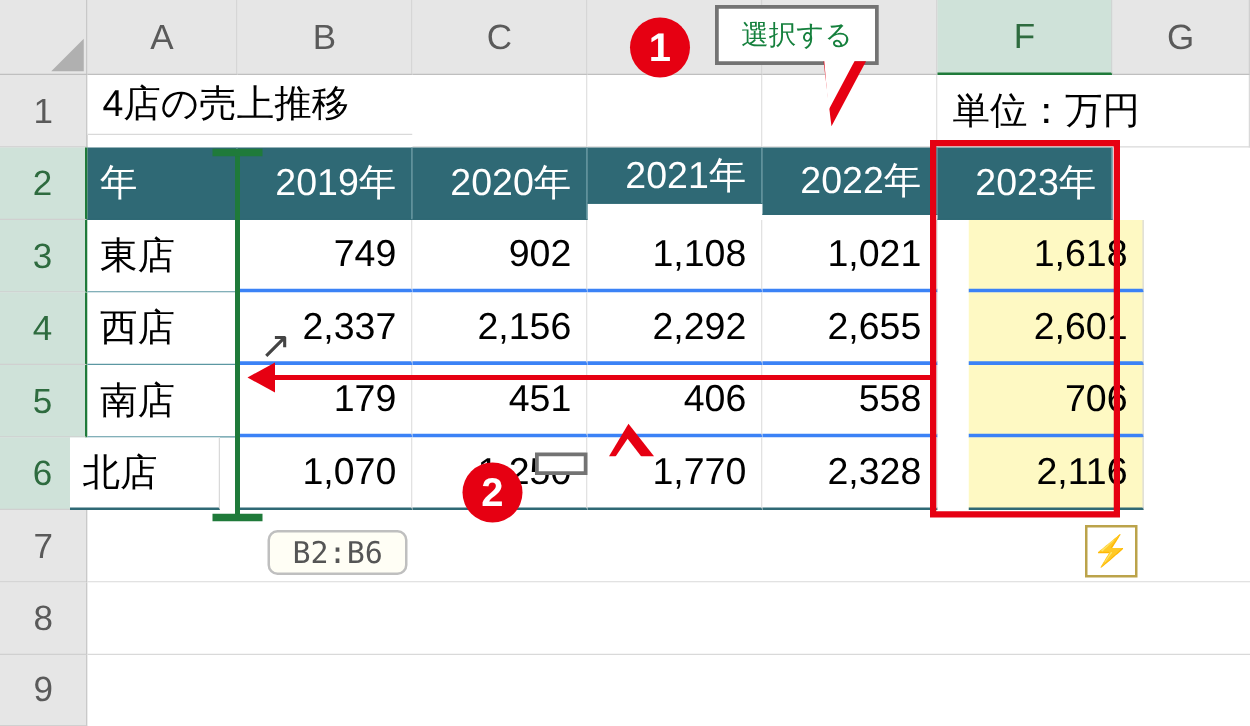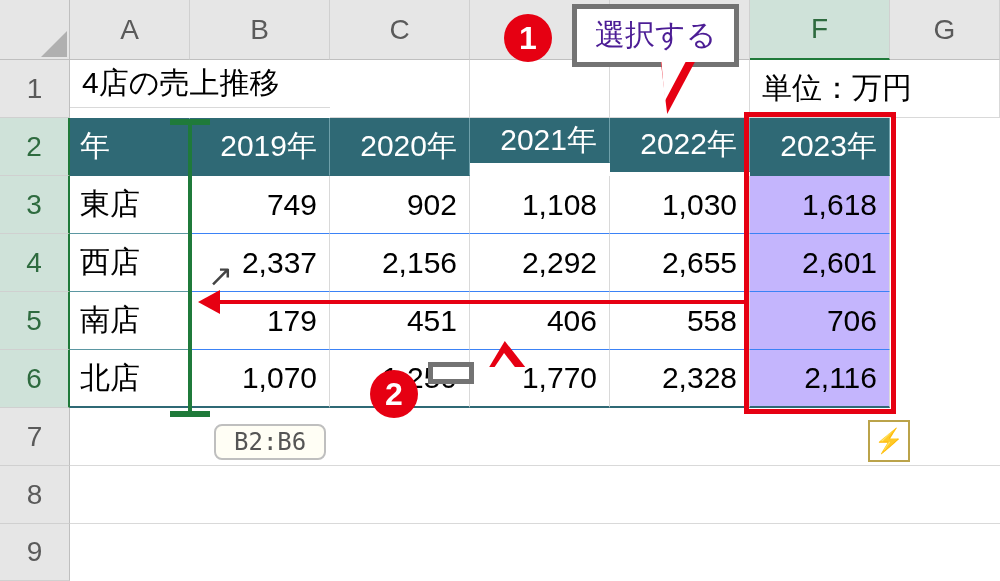--- a/index.html
+++ b/index.html
@@ -83,28 +83,29 @@
 
   
   .labcell {
     justify-content: flex-start;
     padding-left: 10px;
     border-right: 1px solid #d9d9d9;
     border-bottom: 1px solid #5b97a2;
   }
 
   .numcell {
-    border-bottom: 1px solid #3b82f6;
+    border-bottom: 3px solid #3b82f6;
   }
 
   .row6 .numcell, .row6 .labcell { border-bottom: 2px solid #2f6975; }
 
   
   .selcell {
-    background: #c4b5fd;
+    background: #fef9c3;
+    margin-left: 25px;
   }
 
   
   .colhdr.active {
     background: #cfe2d9;
     color: #2e6b3f;
     border-bottom: 2px solid #1f7a3a;
   }
   .rowhdr.active {
     background: #cfe2d9;
@@ -116,24 +117,24 @@
   .red-sel {
     position: absolute;
     border: 5px solid #e60012;
     pointer-events: none;
   }
 
   
   .callout {
     position: absolute;
     background: #fff;
-    border: 5px solid #737373;
+    border: 3px solid #737373;
     padding: 6px 18px;
-    font-size: 30px;
-    color: #4c1d95;
+    font-size: 22px;
+    color: #15803d;
     white-space: nowrap;
     pointer-events: none;
   }
   .callout .tail {
     position: absolute;
     width: 0; height: 0;
     border-style: solid;
   }
   
   .tail-dr-out {
@@ -280,39 +281,39 @@
   <div class="cell dhdr" style="left:190px;top:118px;width:140px;height:58px">2019年</div>
   <div class="cell dhdr" style="left:330px;top:118px;width:140px;height:58px">2020年</div>
   <div class="cell dhdr" style="left:470px;top:118px;width:140px;height:45px">2021年</div>
   <div class="cell dhdr" style="left:610px;top:118px;width:140px;height:54px">2022年</div>
   <div class="cell dhdr" style="left:750px;top:118px;width:140px;height:58px">2023年</div>
 
   <div class="cell labcell" style="left:70px;top:176px;width:120px;height:58px">東店</div>
   <div class="cell numcell" style="left:190px;top:176px;width:140px;height:58px">749</div>
   <div class="cell numcell" style="left:330px;top:176px;width:140px;height:58px">902</div>
   <div class="cell numcell" style="left:470px;top:176px;width:140px;height:58px">1,108</div>
-  <div class="cell numcell" style="left:610px;top:176px;width:140px;height:58px">1,030</div>
+  <div class="cell numcell" style="left:610px;top:176px;width:140px;height:58px">1,021</div>
   <div class="cell numcell selcell" style="left:750px;top:176px;width:140px;height:58px">1,618</div>
 
   <div class="cell labcell" style="left:70px;top:234px;width:120px;height:58px">西店</div>
   <div class="cell numcell" style="left:190px;top:234px;width:140px;height:58px">2,337</div>
   <div class="cell numcell" style="left:330px;top:234px;width:140px;height:58px">2,156</div>
   <div class="cell numcell" style="left:470px;top:234px;width:140px;height:58px">2,292</div>
   <div class="cell numcell" style="left:610px;top:234px;width:140px;height:58px">2,655</div>
   <div class="cell numcell selcell" style="left:750px;top:234px;width:140px;height:58px">2,601</div>
 
   <div class="cell labcell" style="left:70px;top:292px;width:120px;height:58px">南店</div>
   <div class="cell numcell" style="left:190px;top:292px;width:140px;height:58px">179</div>
   <div class="cell numcell" style="left:330px;top:292px;width:140px;height:58px">451</div>
   <div class="cell numcell" style="left:470px;top:292px;width:140px;height:58px">406</div>
   <div class="cell numcell" style="left:610px;top:292px;width:140px;height:58px">558</div>
   <div class="cell numcell selcell" style="left:750px;top:292px;width:140px;height:58px">706</div>
 
   <div class="row6">
-    <div class="cell labcell" style="left:70px;top:350px;width:120px;height:58px">北店</div>
+    <div class="cell labcell" style="left:56px;top:350px;width:120px;height:58px">北店</div>
     <div class="cell numcell" style="left:190px;top:350px;width:140px;height:58px">1,070</div>
     <div class="cell numcell" style="left:330px;top:350px;width:140px;height:58px">1,250</div>
     <div class="cell numcell" style="left:470px;top:350px;width:140px;height:58px">1,770</div>
     <div class="cell numcell" style="left:610px;top:350px;width:140px;height:58px">2,328</div>
     <div class="cell numcell selcell" style="left:750px;top:350px;width:140px;height:58px">2,116</div>
   </div>
 
   <div class="cell" style="left:70px;top:408px;width:930px;height:58px;border-right:none"></div>
   <div class="cell" style="left:70px;top:466px;width:930px;height:58px;border-right:none"></div>
   <div class="cell" style="left:70px;top:524px;width:930px;height:57px;border-right:none;border-bottom:none"></div>

